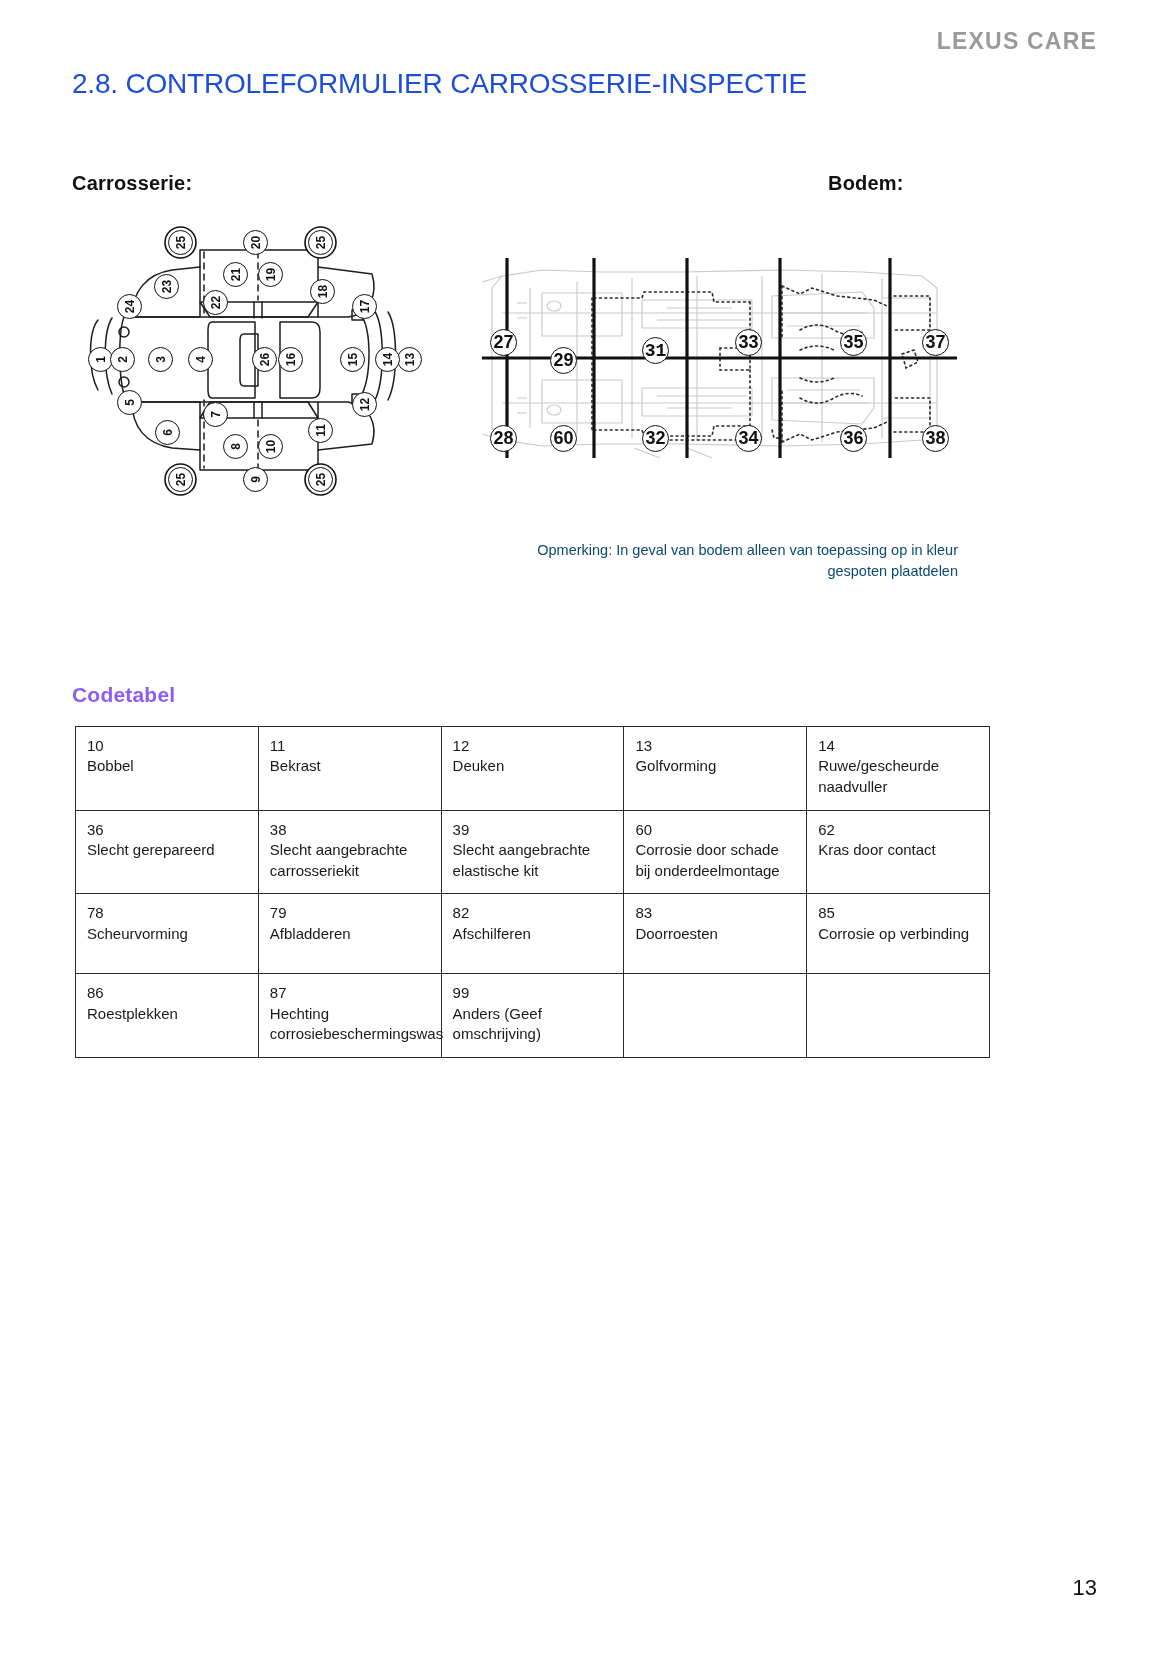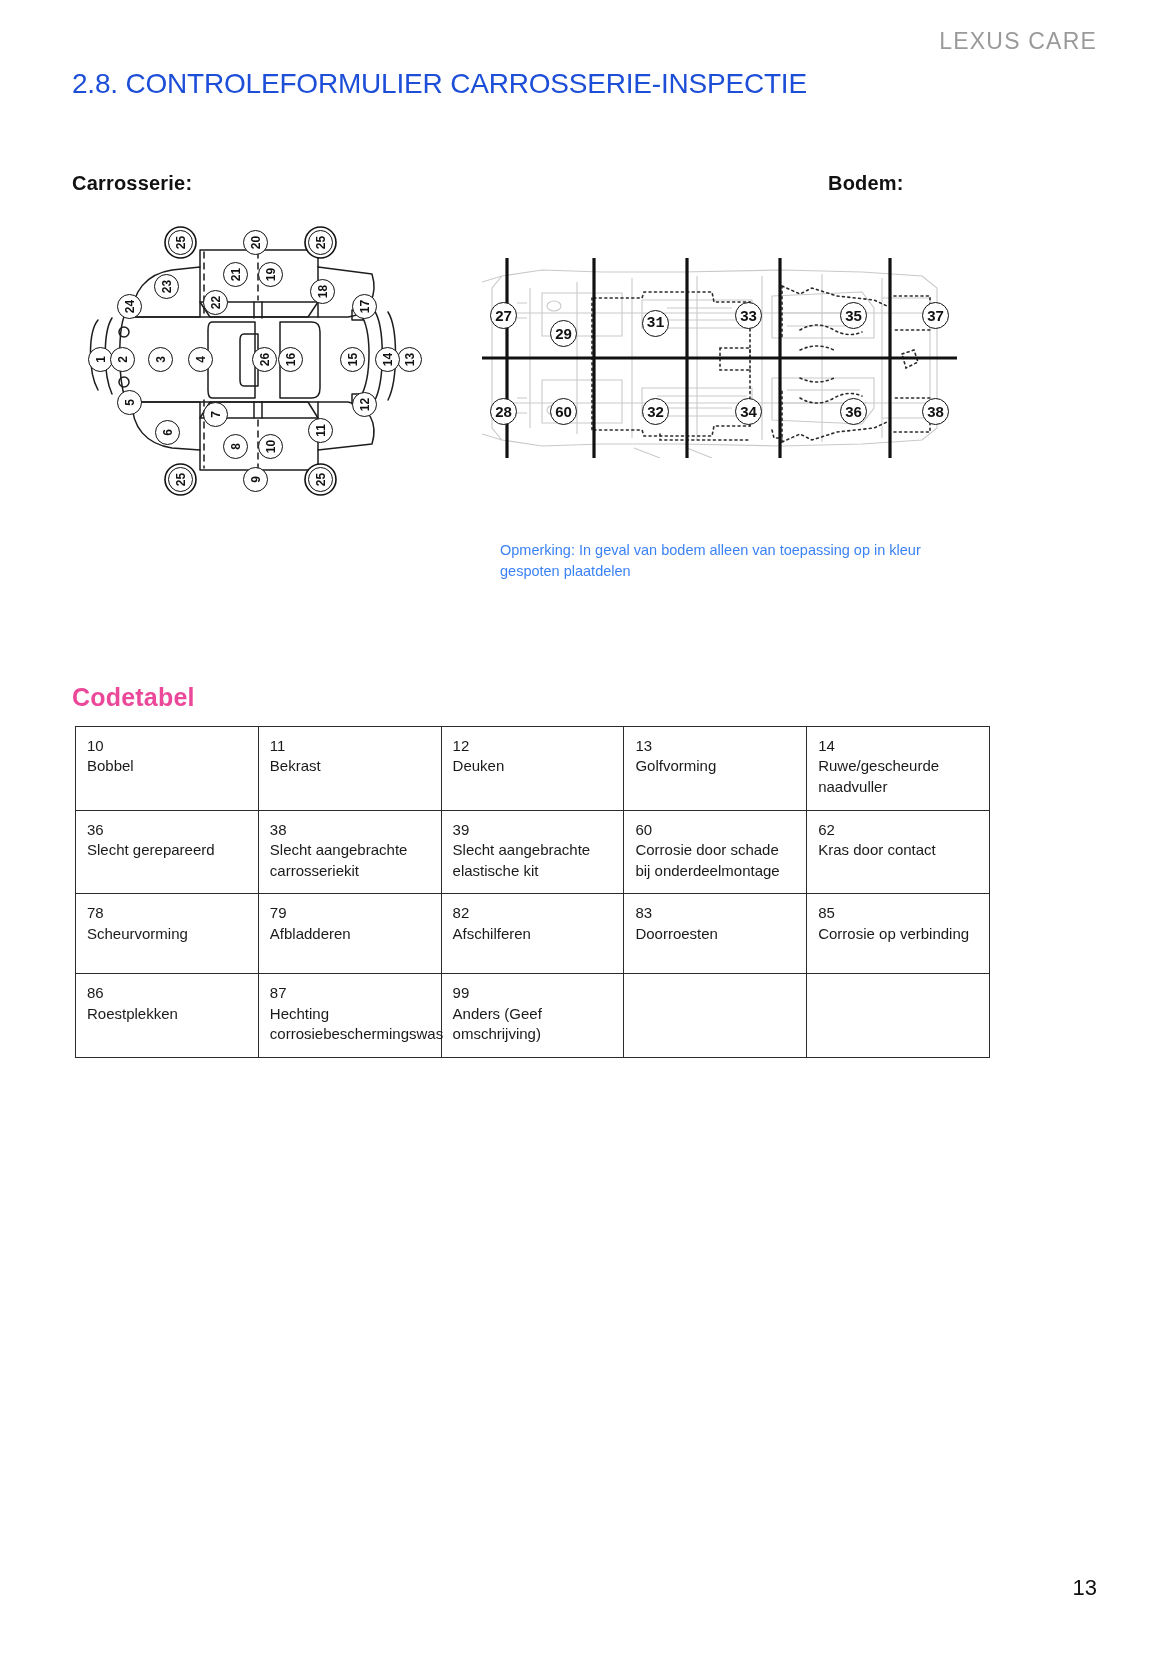--- a/index.html
+++ b/index.html
@@ -17,21 +17,21 @@
   }
 
   
   .brand-header {
     position: absolute;
     top: 28px;
     right: 68px;
     font-size: 23px;
     letter-spacing: 1.2px;
     color: #9a9a9a;
-    font-weight: 400;
+    font-weight: 700;
   }
 
   .page-title {
     position: absolute;
     top: 68px;
     left: 72px;
     font-size: 28px;
     font-weight: 400;
     letter-spacing: -0.2px;
     color: #1d4ed8;
@@ -71,43 +71,45 @@
   }
   .callout.rot { transform: rotate(-90deg); }
   .callout.dbl {
     box-shadow: 0 0 0 2.2px #fff, 0 0 0 3.8px #111;
   }
   .callout.plain { font-weight: bold; }
 
   
   #floor-diagram .callout {
     width: 27px; height: 27px;
-    font-size: 15px;
+    font-size: 18px;
+    margin-top: 27px;
   }
 
   
   .note {
     position: absolute;
     top: 540px;
     left: 500px;
     width: 458px;
+    text-align: right;
     font-size: 14.5px;
     line-height: 1.45;
-    color: #3b82f6;
+    color: #0c4a6e;
   }
 
   
   #codetabel-title {
     position: absolute;
     top: 683px;
     left: 72px;
-    font-size: 25px;
+    font-size: 21px;
     font-weight: bold;
     letter-spacing: 0.2px;
-    color: #ec4899;
+    color: #8b5cf6;
   }
 
   #code-table {
     position: absolute;
     top: 726px;
     left: 75px;
     width: 915px;
     border-collapse: collapse;
     table-layout: fixed;
   }

